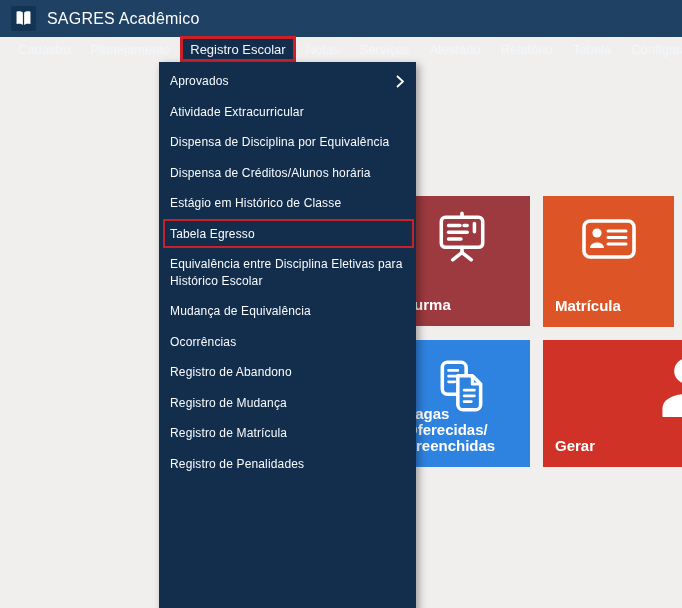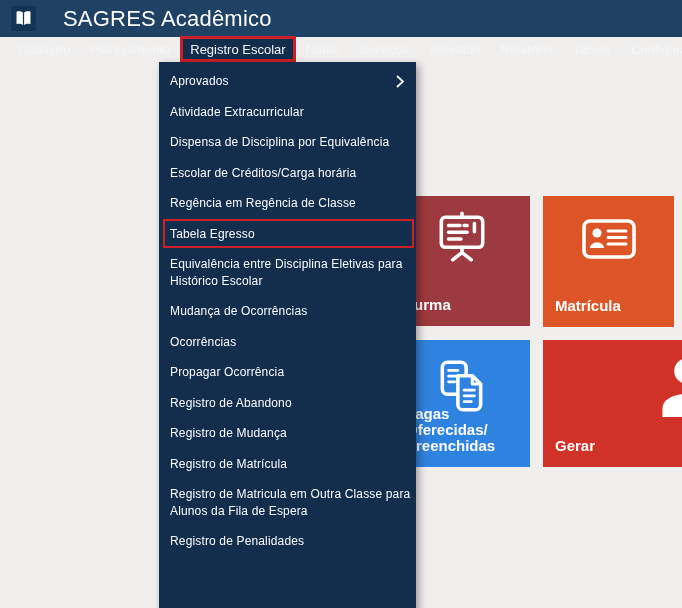--- a/index.html
+++ b/index.html
@@ -14,21 +14,21 @@
   
   .titlebar {
     position:absolute; top:0; left:0; width:682px; height:37px;
     background:#1e4164; display:flex; align-items:center; padding-left:11px;
   }
   .logo-box {
     width:25px; height:25px; background:#143454; border-radius:2px;
     display:flex; align-items:center; justify-content:center; margin-right:11px;
   }
   .logo-box svg { width:19px; height:17px; }
-  .app-title { font-size:22px; font-weight:400; color:#fdfdfd; letter-spacing:.2px;margin-left:16px; }
+  .app-title { font-size:16px; font-weight:400; color:#fdfdfd; letter-spacing:.2px; }
 
   
   .menubar {
     position:absolute; top:37px; left:8px; width:682px; height:25px;
     background:#17335' ;
     background:#173353;
     display:flex; align-items:stretch; white-space:nowrap;
   }
   .menu-item {
     position:relative; display:flex; align-items:center;
@@ -180,50 +180,43 @@
         </svg>
     </span>
   </div>
   <div class="dropdown-item">
       <span class="lbl">Atividade Extracurricular</span>
     </div>
   <div class="dropdown-item">
       <span class="lbl">Dispensa de Disciplina por Equivalência</span>
     </div>
   <div class="dropdown-item">
-      <span class="lbl">Escolar de Créditos/Carga horária</span>
-    </div>
-  <div class="dropdown-item">
-      <span class="lbl">Regência em Regência de Classe</span>
+      <span class="lbl">Dispensa de Créditos/Alunos horária</span>
+    </div>
+  <div class="dropdown-item">
+      <span class="lbl">Estágio em Histórico de Classe</span>
     </div>
   <div class="dropdown-item annotated">
       <span class="lbl">Tabela Egresso</span>
     </div>
   <div class="dropdown-item">
       <span class="lbl">Equivalência entre Disciplina Eletivas para
 Histórico Escolar</span>
     </div>
   <div class="dropdown-item">
-      <span class="lbl">Mudança de Ocorrências</span>
+      <span class="lbl">Mudança de Equivalência</span>
     </div>
   <div class="dropdown-item">
       <span class="lbl">Ocorrências</span>
     </div>
   <div class="dropdown-item">
-      <span class="lbl">Propagar Ocorrência</span>
-    </div>
-  <div class="dropdown-item">
       <span class="lbl">Registro de Abandono</span>
     </div>
   <div class="dropdown-item">
       <span class="lbl">Registro de Mudança</span>
     </div>
   <div class="dropdown-item">
       <span class="lbl">Registro de Matrícula</span>
     </div>
   <div class="dropdown-item">
-      <span class="lbl">Registro de Matricula em Outra Classe para
-Alunos da Fila de Espera</span>
-    </div>
-  <div class="dropdown-item">
       <span class="lbl">Registro de Penalidades</span>
     </div>
 </div>
 
 </body></html>

